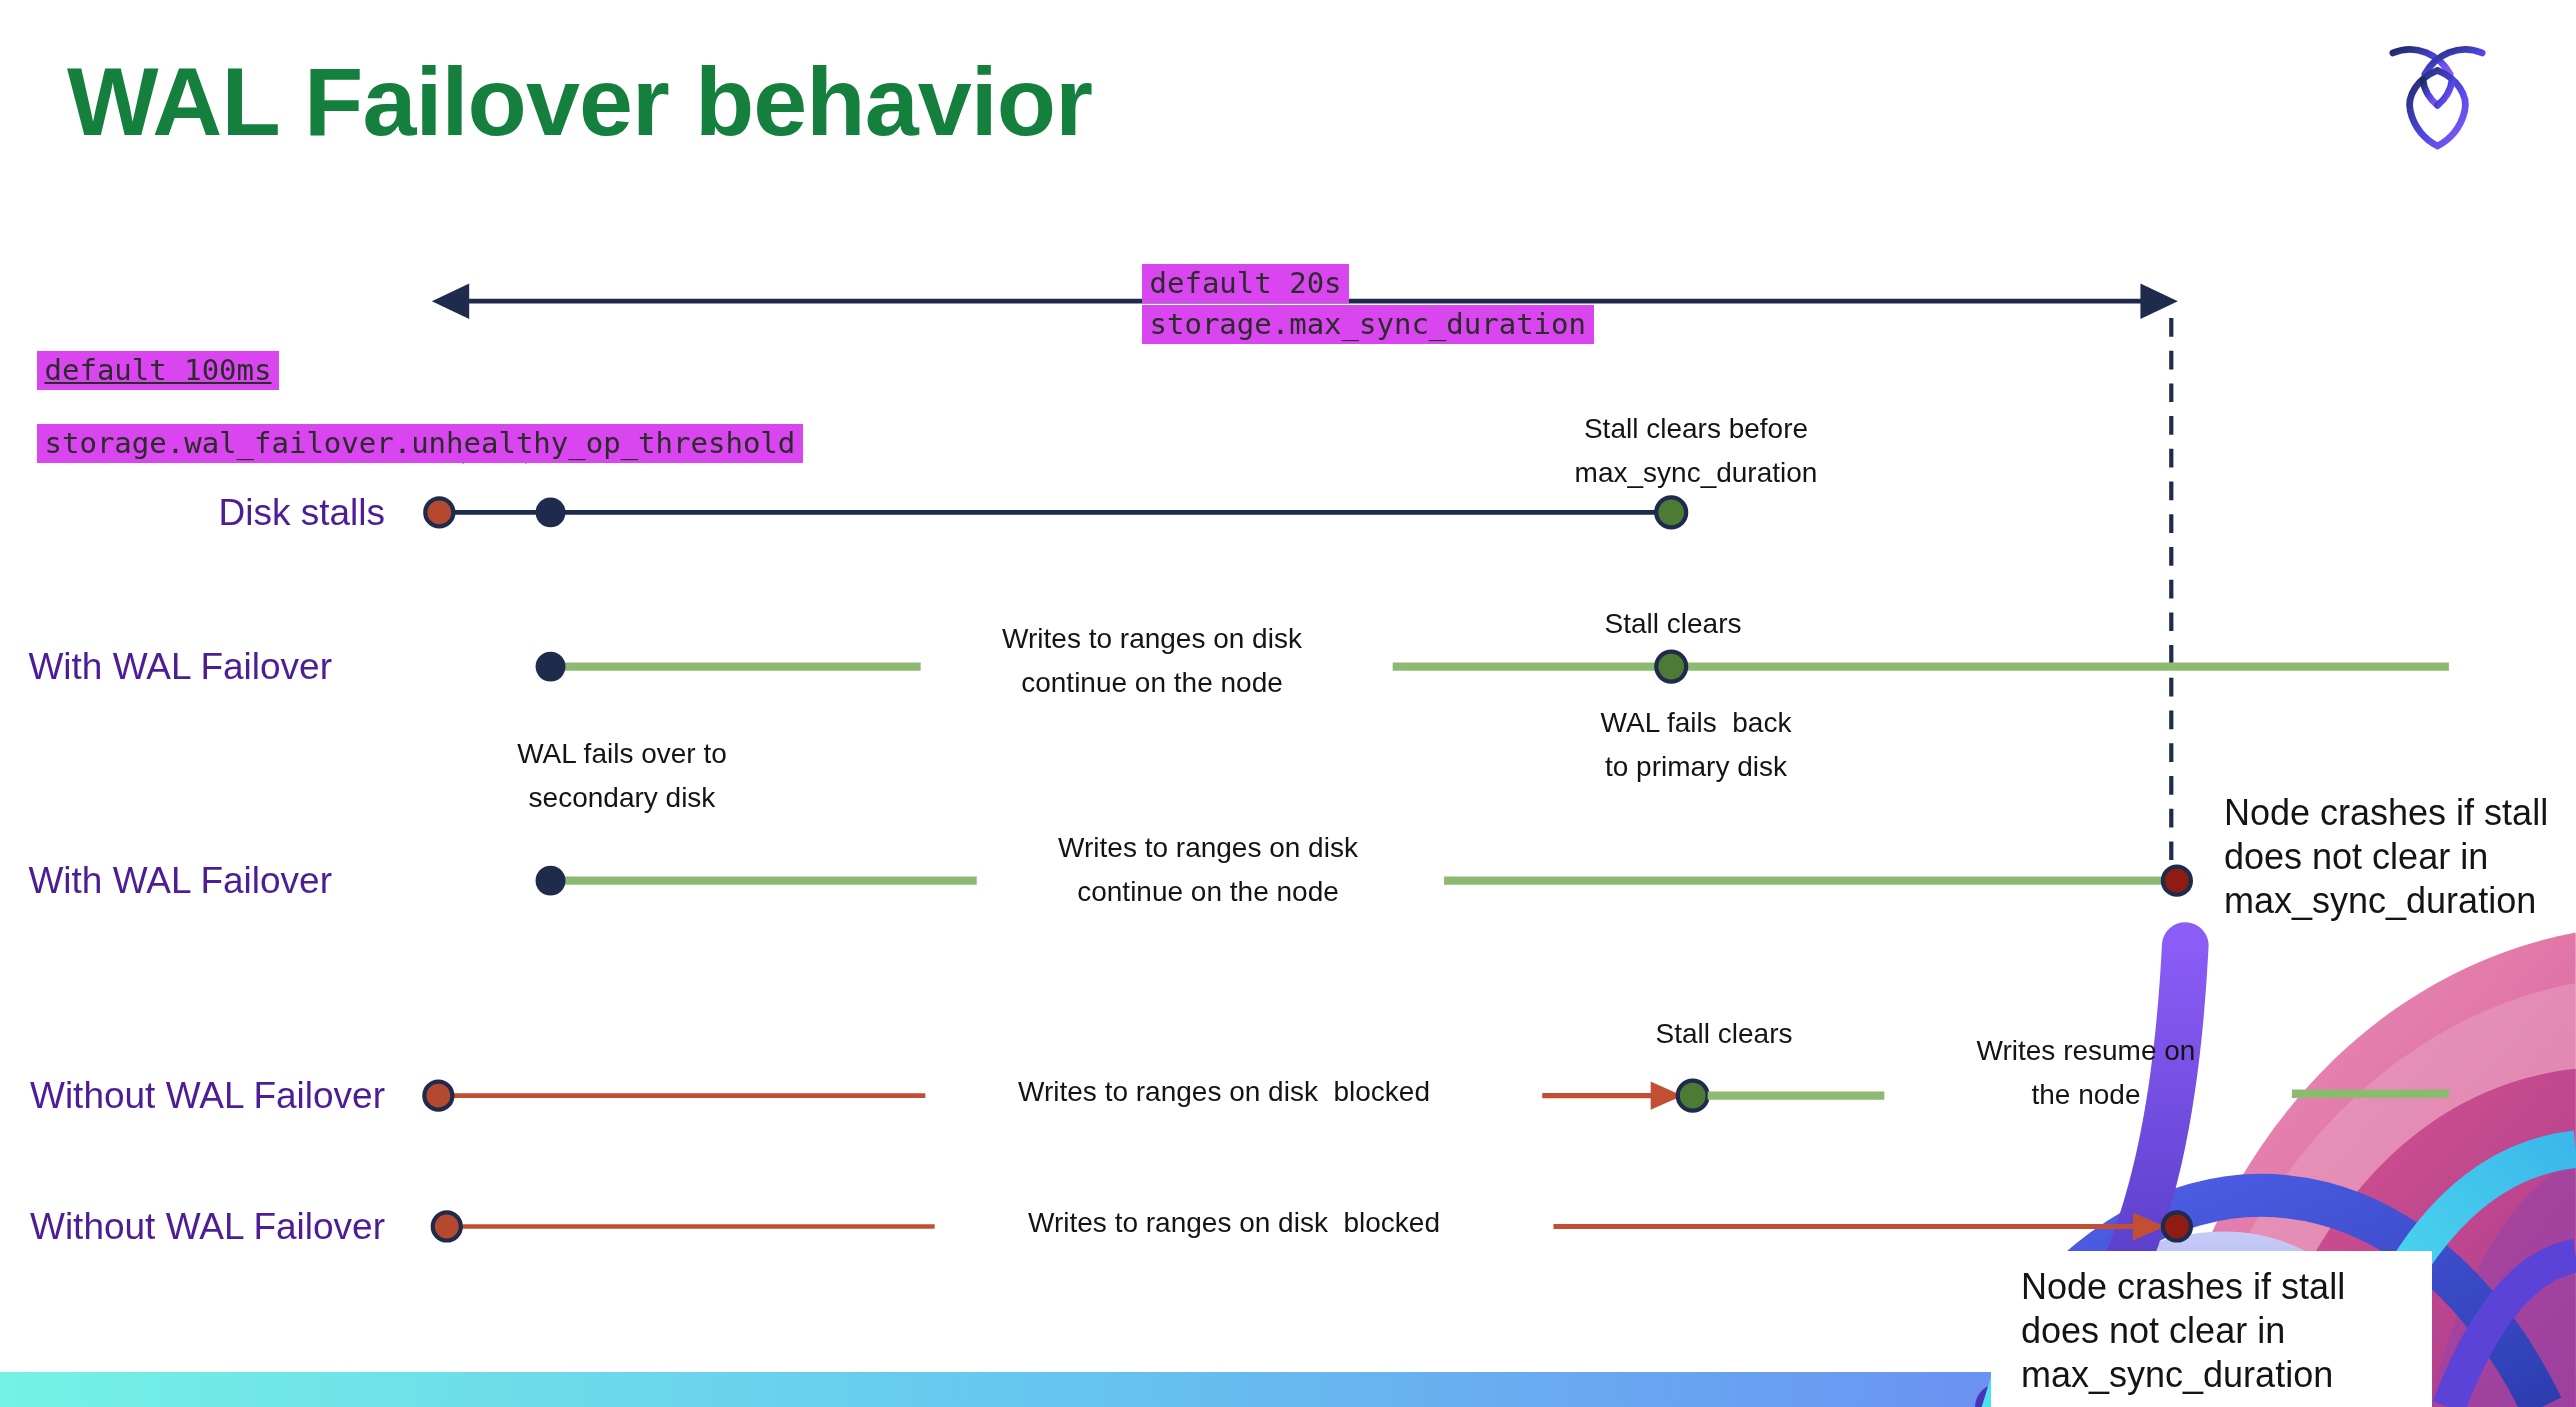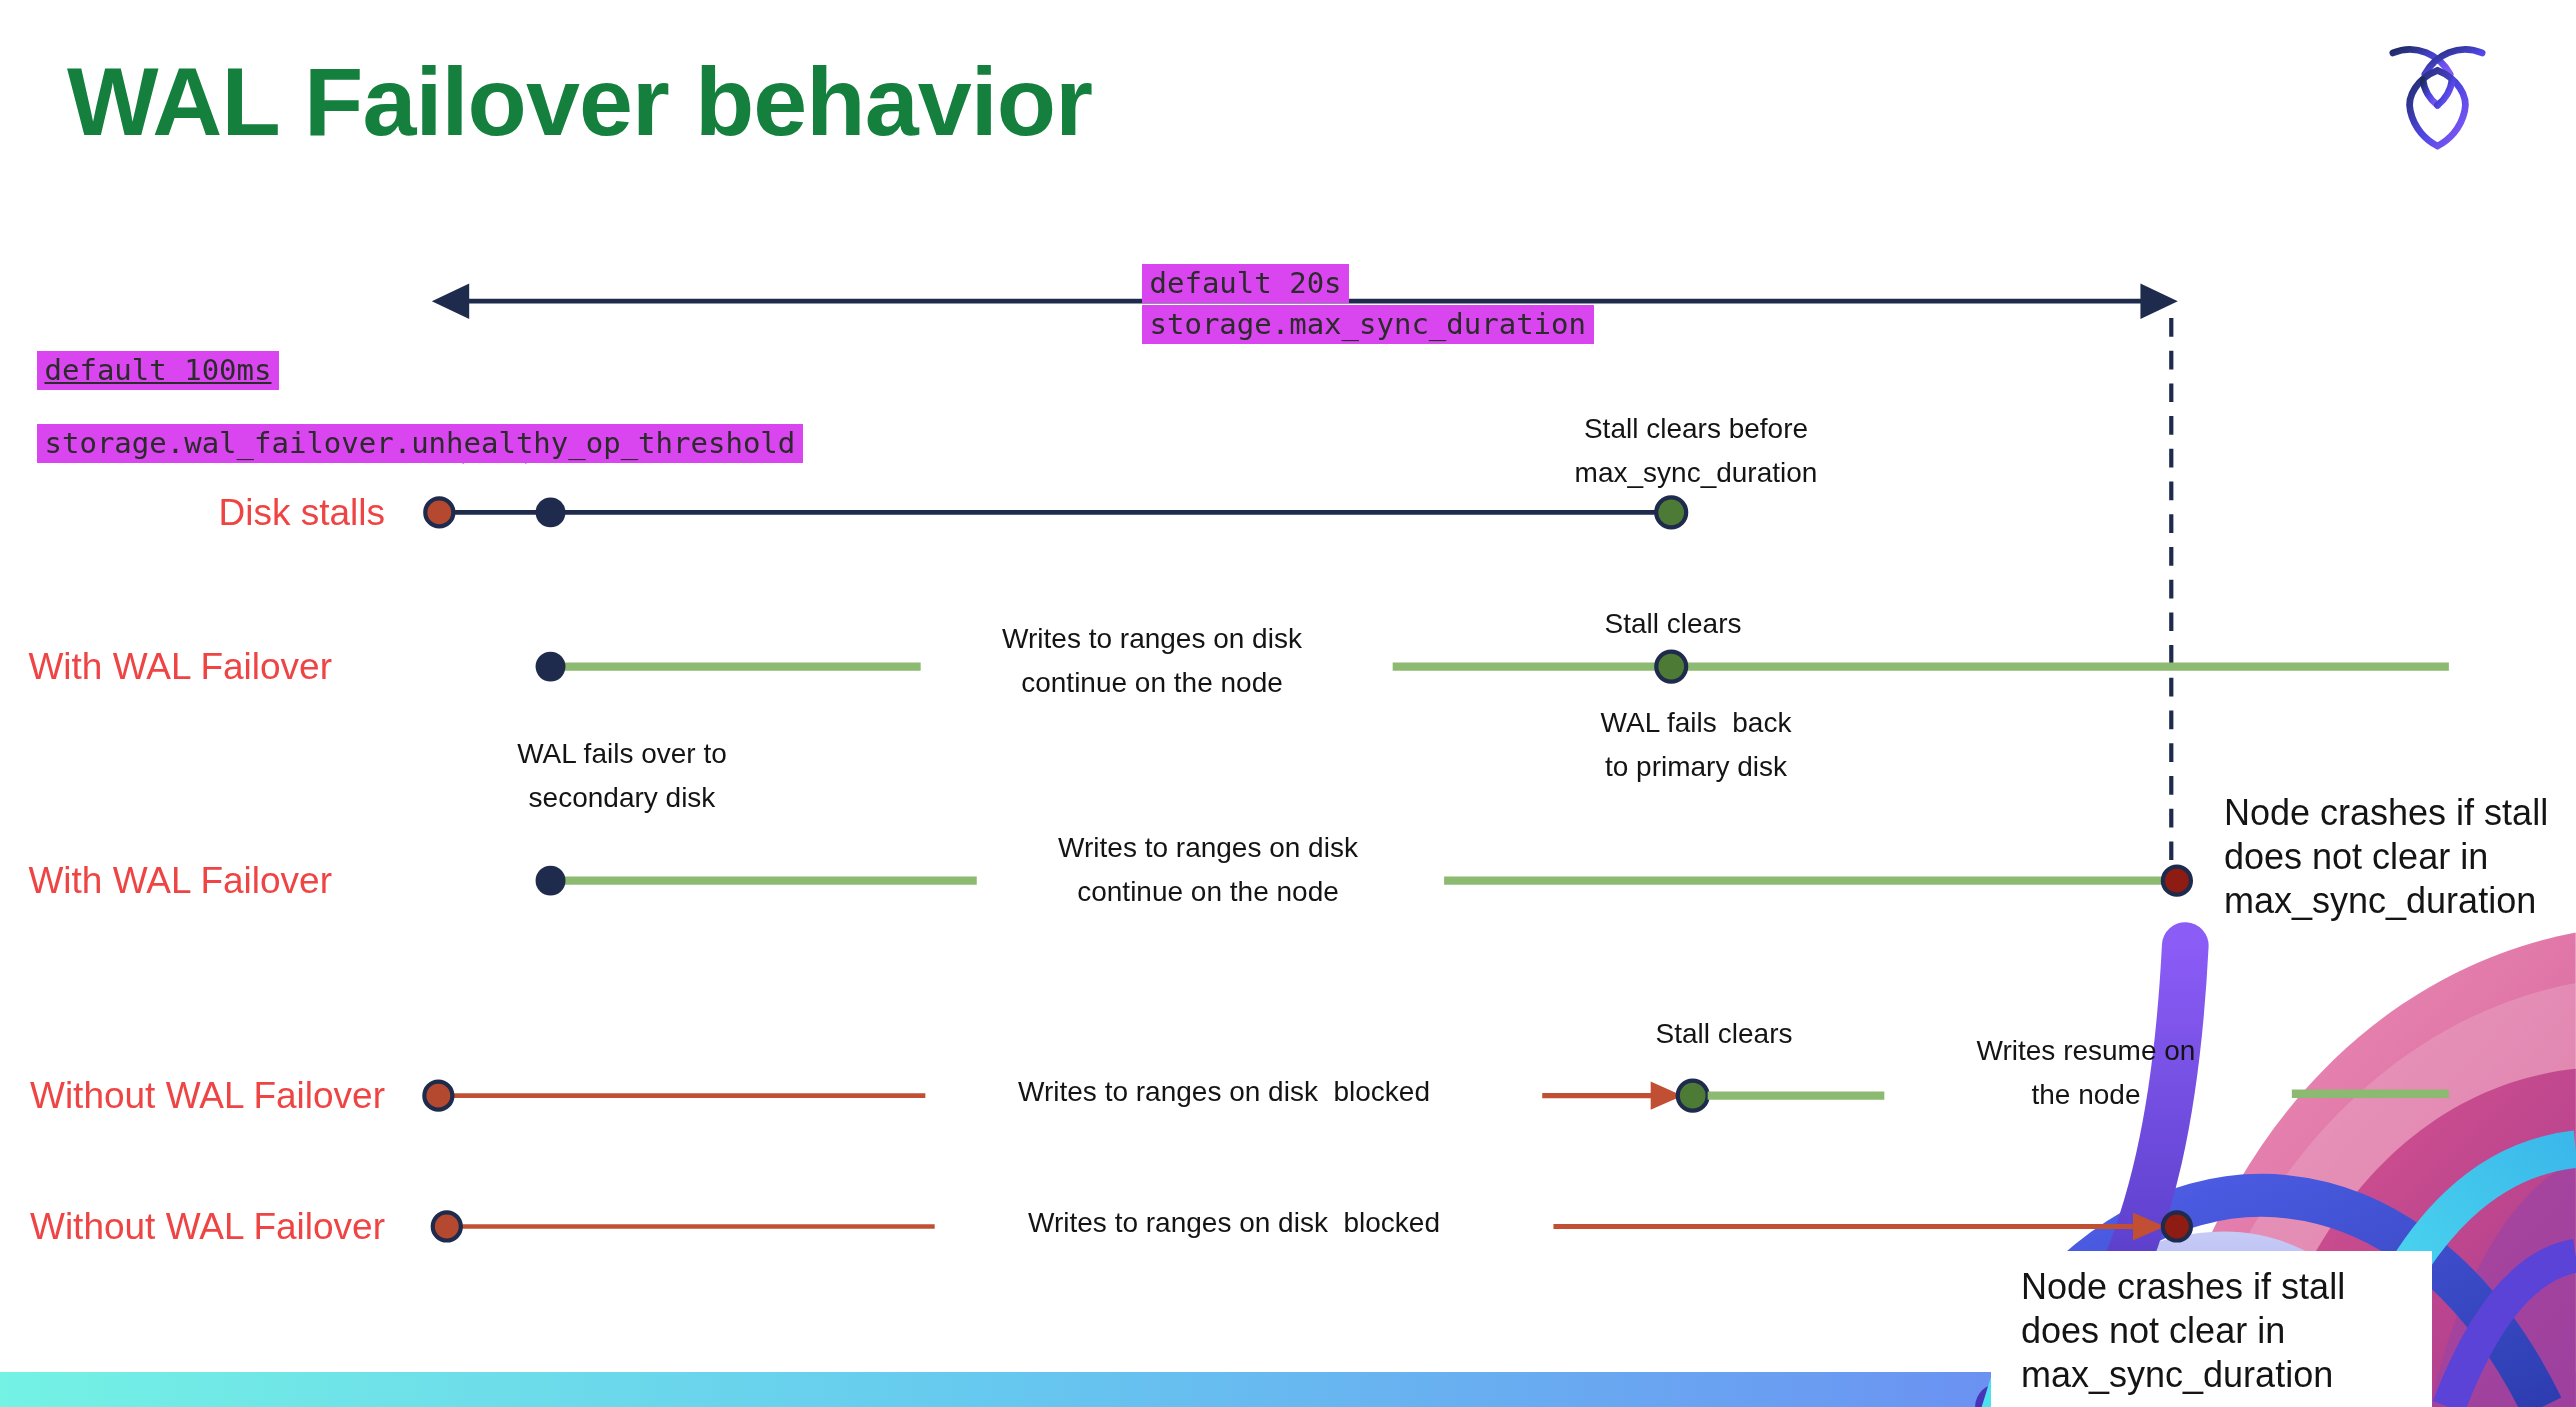--- a/index.html
+++ b/index.html
@@ -15,21 +15,21 @@
     font-size:97px;font-weight:700;letter-spacing:-0.9px;color:#15803d;
     line-height:1.1;
   }
   .chip{
     font-family:"DejaVu Sans Mono", monospace;
     font-size:29px;line-height:37px;
     background:#d946ef;color:#2b2b2b;
     padding:0.9px 7.5px;white-space:pre;
   }
   .rowlabel{
-    font-size:37px;line-height:1;color:#ef4444;
+    font-size:37px;line-height:1;color:#4c1d95;
     transform:translate(-100%,-50%);
     white-space:nowrap;
     text-align:right;
   }
   .ann{
     font-size:28px;line-height:44px;color:#141414;
     text-align:center;white-space:pre-wrap;
     transform:translate(-50%,-50%);
   }
   .ann-left{

